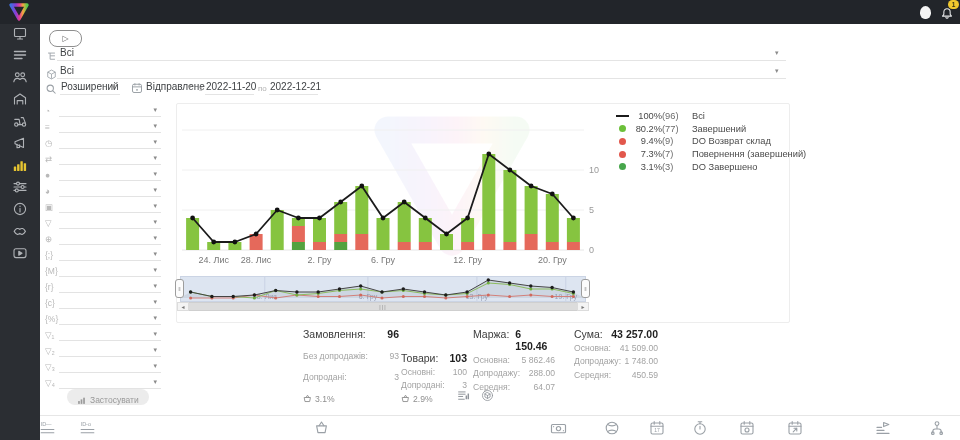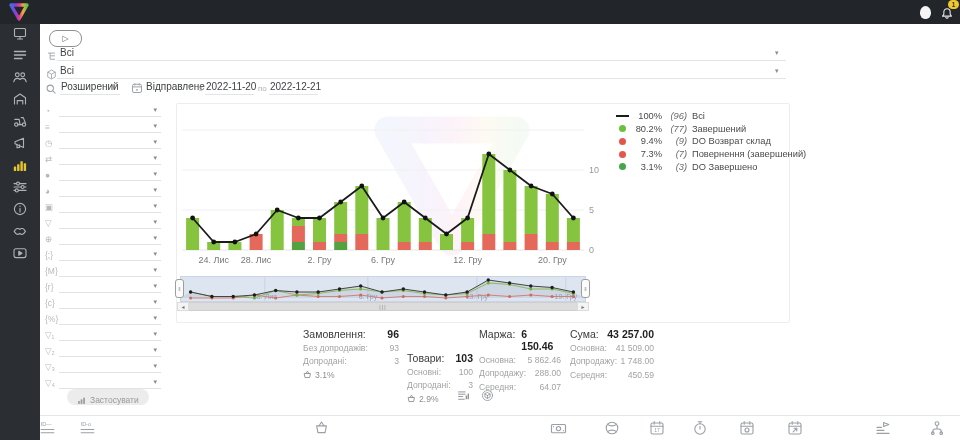--- a/index.html
+++ b/index.html
@@ -35,21 +35,21 @@
   .applybtn{position:absolute;left:67px;top:389px;height:16px;padding:0 10px;border:none;border-radius:9px;background:#ececec;
             color:#9a9a9a;font-size:8.5px;display:flex;align-items:flex-end;gap:4px;cursor:pointer;font-family:inherit;}
   
   .card{position:absolute;left:176px;top:103px;width:612px;height:218px;border:1px solid #ededed;border-radius:2px;background:#fff;}
   .legend{position:absolute;left:612px;top:110px;z-index:3;}
   .lg-row{display:flex;align-items:center;height:12.6px;font-size:9.3px;color:#4a4a4a;}
   .lg-mk{width:20px;display:flex;justify-content:center;align-items:center;flex:0 0 20px;}
   .lmark{width:13px;height:2px;display:inline-block;}
   .ldot{width:7px;height:7px;border-radius:50%;display:inline-block;}
   .lg-pct{width:30px;text-align:right;flex:0 0 30px;}
-  .lg-cnt{width:25px;text-align:right;flex:0 0 25px;color:#6b6b6b;font-style:italic;}
+  .lg-cnt{width:25px;text-align:left;flex:0 0 25px;color:#6b6b6b;}
   .lg-lbl{margin-left:5px;white-space:nowrap;}
   .chartbox{position:absolute;left:180px;top:108px;z-index:1;}
   .watermark{position:absolute;left:347px;top:106px;opacity:.055;z-index:0;}
   
   .brushbg{position:absolute;left:180px;top:276px;width:404px;height:24px;background:#dde5f1;border:1px solid #cbd4e4;}
   .bhandle{position:absolute;top:279px;width:7px;height:17px;background:#fcfcfc;border:1px solid #9d9d9d;border-radius:3px;
            z-index:3;display:flex;align-items:center;justify-content:center;font-size:6px;color:#999;cursor:ew-resize;}
   .sbar{position:absolute;left:177px;top:302px;width:412px;height:9px;background:#eaeaea;display:flex;align-items:stretch;}
   .sb-btn{width:10px;background:#f4f4f4;border:1px solid #dcdcdc;font-size:6px;color:#777;display:flex;align-items:center;justify-content:center;cursor:pointer;}
   .sb-thumb{flex:1;background:#dcdcdc;border-top:1px solid #cfcfcf;border-bottom:1px solid #cfcfcf;display:flex;align-items:center;justify-content:center;
@@ -525,21 +525,21 @@
       </svg></div>
   <div class="bhandle" style="left:175px">‖</div>
   <div class="bhandle" style="left:581px">‖</div>
   <div class="sbar">
     <div class="sb-btn">◂</div>
     <div class="sb-thumb">|||</div>
     <div class="sb-btn">▸</div>
   </div>
 
   <div class="stats" id="stats">
-      <div class="st-col" style="width: 96px; margin-right: 8px;">
+      <div class="st-col" style="width: 96px; margin-right: 2px; justify-content: space-between;">
         <div class="st-title">
           <span>Замовлення:</span>
           <b>96</b>
         </div>
         <div class="st-sub">
           <span>Без допродажів:</span>
           <span>93</span>
         </div>
         <div class="st-sub">
           <span>Допродані:</span>
@@ -567,21 +567,21 @@
           <span>3</span>
         </div>
         <div class="st-badge">
           <span><svg width="9" height="9" viewBox="0 0 16 16" fill="none" stroke="currentColor" stroke-width="1.6" stroke-linecap="round" stroke-linejoin="round">
               <path d="M2.8 6.2h10.4l-1.4 7.2H4.2z"></path>
               <path d="M5.4 6.2L8 2.2l2.6 4"></path>
             </svg></span>
           <span>2.9%</span>
         </div>
       </div>
-      <div class="st-col" style="width: 82px; margin-right: 9px;">
+      <div class="st-col" style="width: 82px; margin-right: 19px;">
         <div class="st-title">
           <span>Маржа:</span>
           <b>6 150.46</b>
         </div>
         <div class="st-sub">
           <span>Основна:</span>
           <span>5 862.46</span>
         </div>
         <div class="st-sub">
           <span>Допродажу:</span>

